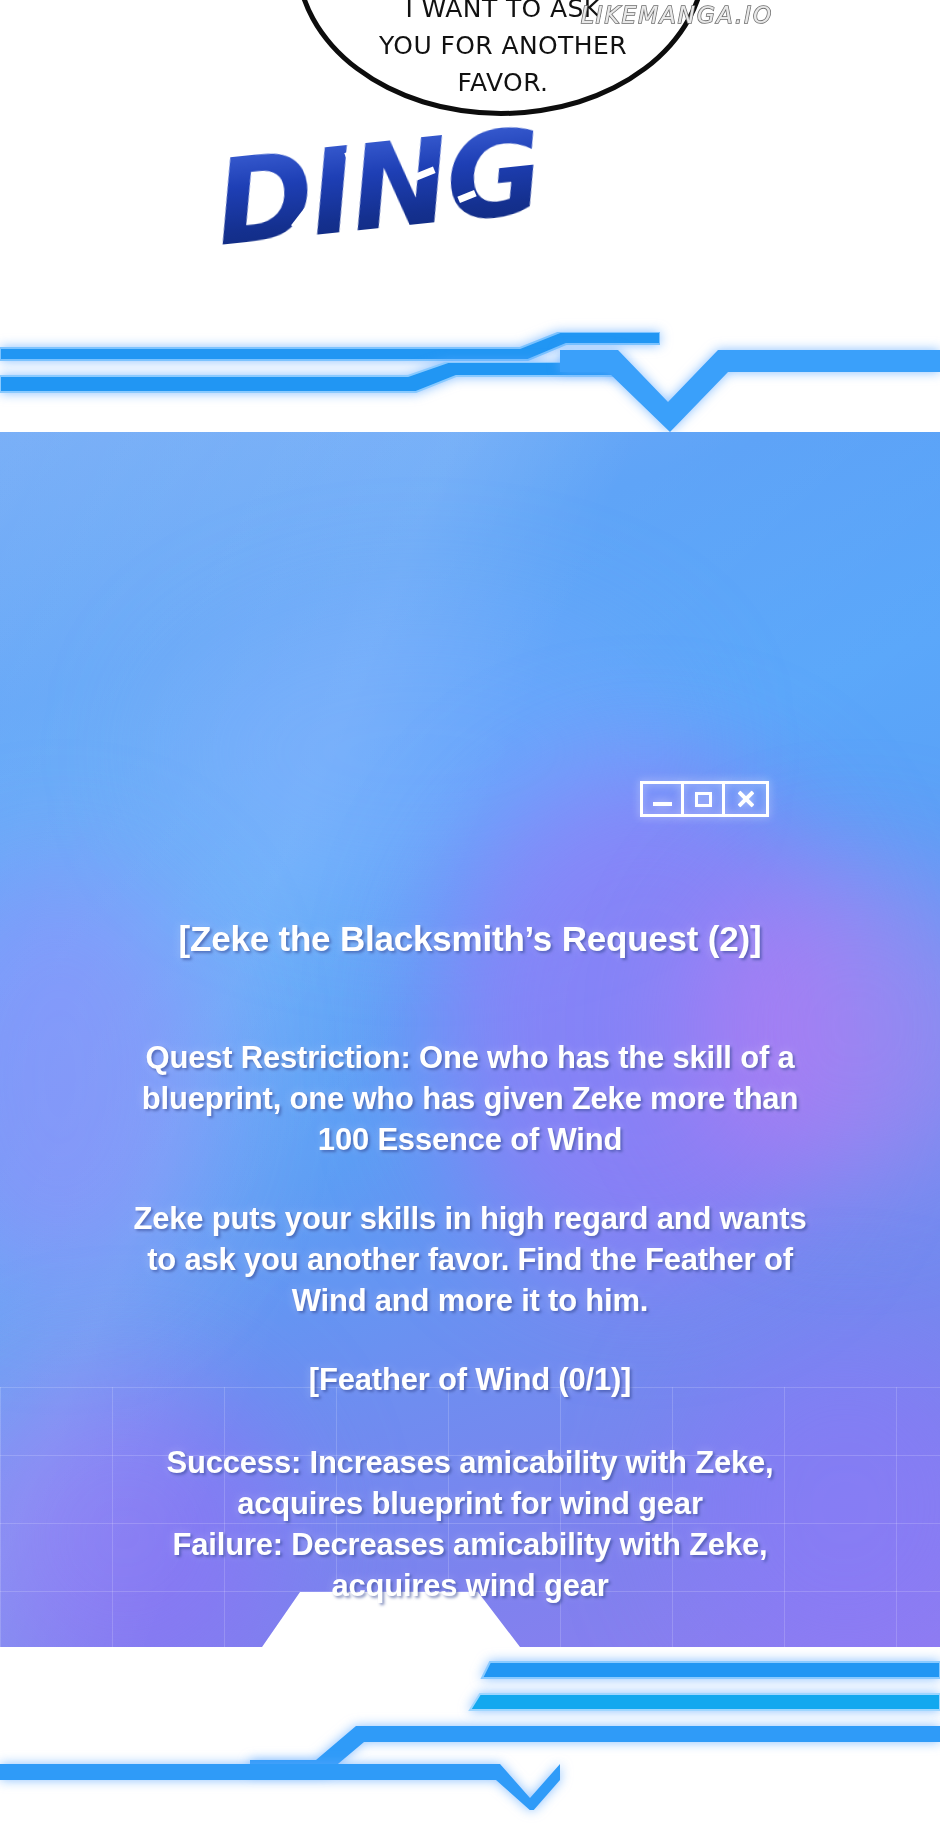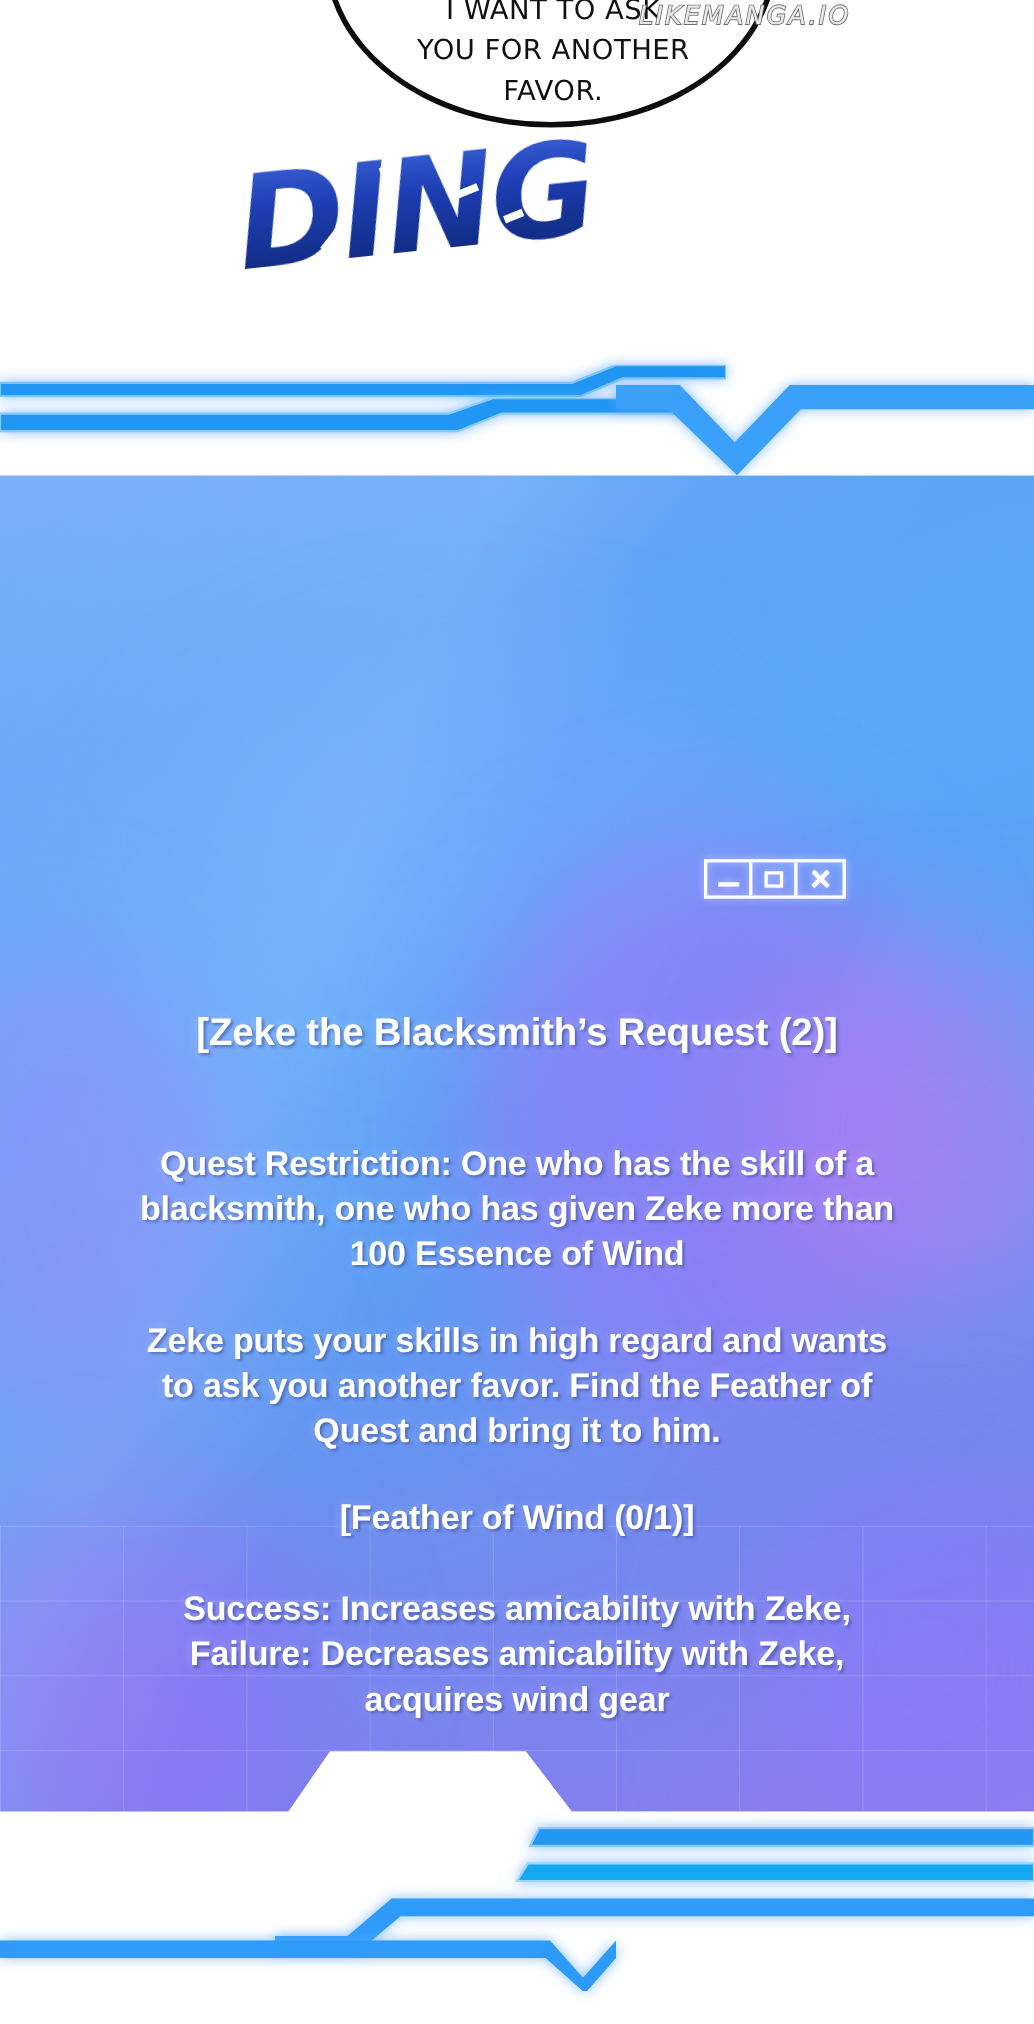--- a/index.html
+++ b/index.html
@@ -246,36 +246,37 @@
       <span class="glyph-close"></span>
     </div>
   </div>
 
   <div id="quest-text">
 
     <div id="quest-title">[Zeke the Blacksmith’s Request (2)]</div>
 
     <div class="q-block">
       <span class="ln">Quest Restriction: One who has the skill of a</span>
-      <span class="ln">blacksmith, one who has given Zeke more than</span>
+      <span class="ln">blueprint, one who has given Zeke more than</span>
       <span class="ln">100 Essence of Wind</span>
     </div>
 
     <div class="q-block">
       <span class="ln">Zeke puts your skills in high regard and wants</span>
       <span class="ln">to ask you another favor. Find the Feather of</span>
-      <span class="ln">Quest and bring it to him.</span>
+      <span class="ln">Wind and more it to him.</span>
     </div>
 
     <div class="q-block" id="q-objective">
       <span class="ln">[Feather of Wind (0/1)]</span>
     </div>
 
     <div class="q-block">
       <span class="ln">Success: Increases amicability with Zeke,</span>
+      <span class="ln">acquires blueprint for wind gear</span>
       <span class="ln">Failure: Decreases amicability with Zeke,</span>
       <span class="ln">acquires wind gear</span>
     </div>
 
   </div>
 
   <div id="bottom-deco">
     <svg class="deco-bar" style="left:480px; top:40px; width:460px; height:40px;" viewBox="0 0 460 40" preserveAspectRatio="none">
       <path d="M10,10 L460,10 L460,26 L2,26 Z" fill="#2196f3"></path>
       <path d="M10,10 L460,10 L460,26 L2,26 Z" fill="none" stroke="#8acaff" stroke-width="2"></path>

